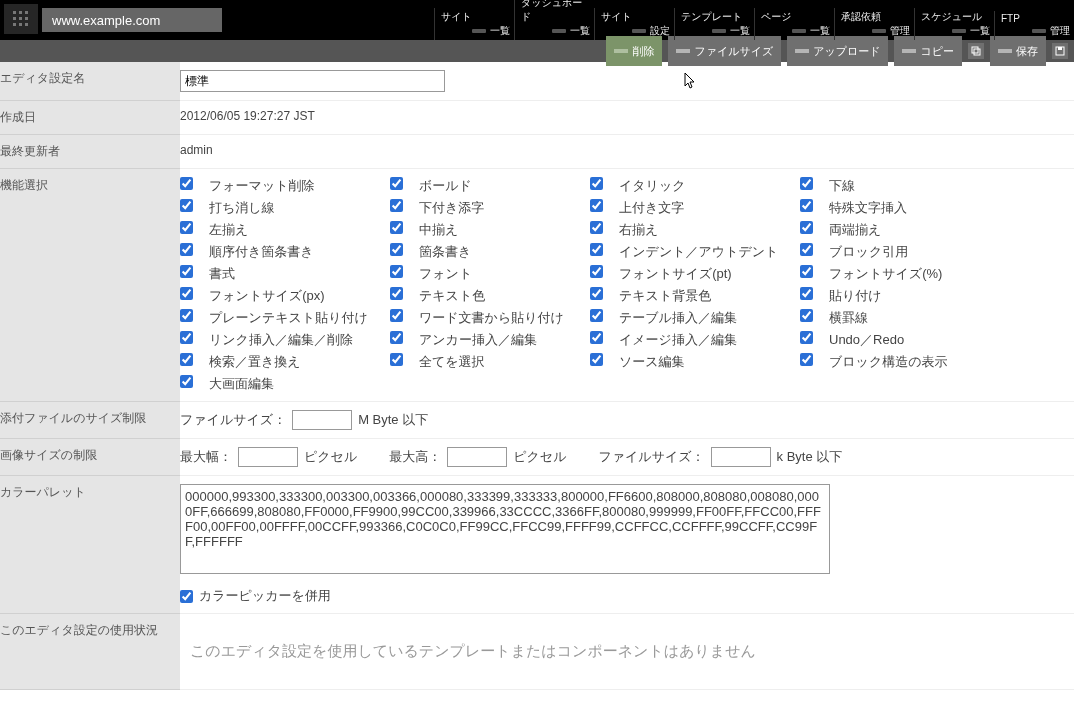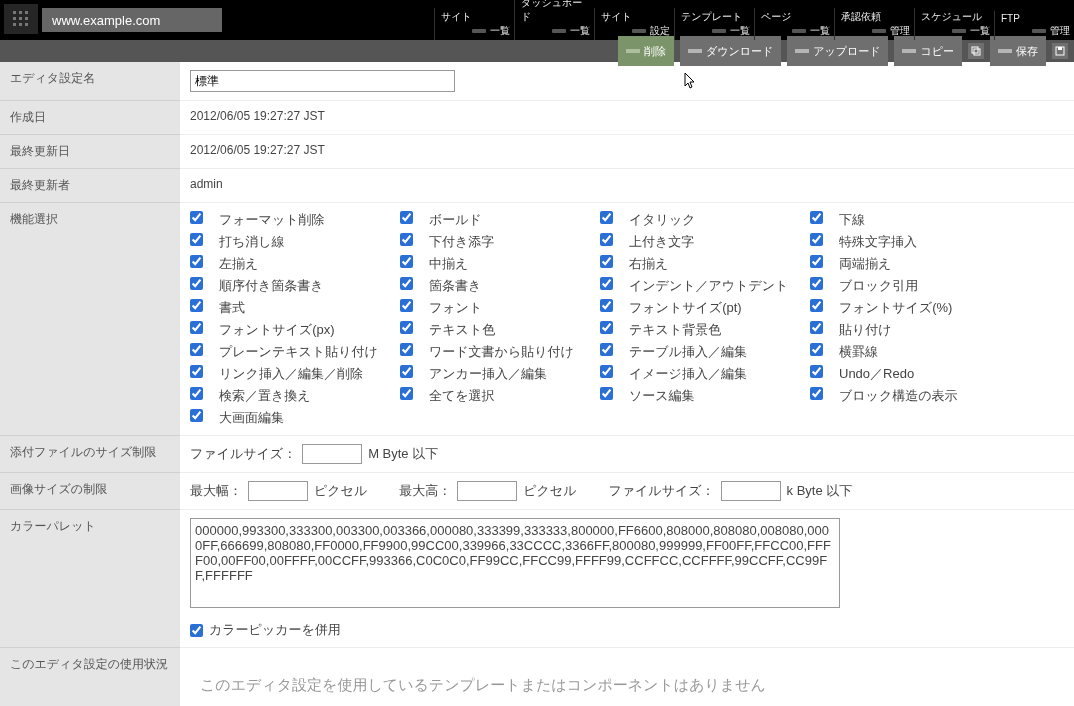--- a/index.html
+++ b/index.html
@@ -21,21 +21,21 @@
   .actionbar { background: #555; height: 22px; display: flex; justify-content: flex-end; align-items: center; padding-right: 6px; gap: 6px; }
   .action-btn { background: #6f6f6f; color: #fff; font-size: 11px; height: 16px; display:flex; align-items:center; padding: 15px 8px; gap: 4px; border:none; cursor:pointer;}
   .action-btn.active { background: #7c9469; }
   .action-btn .dash { width: 14px; height: 4px; background: #b5b5b5; display:inline-block;}
   .action-btn.active .dash { background: #aebfa0; }
   .action-icon { width:16px; height:16px; background:#6f6f6f; display:flex; align-items:center; justify-content:center; color:#fff; font-size:10px;}
   
   
   .form-table { width: 100%; border-collapse: collapse; }
   .form-table > tbody > tr > th,
-  .form-table > tbody > tr > td { text-align: left; vertical-align: top; padding: 8px 10px; font-weight: normal; font-size: 12px; margin-top: 44px; }
+  .form-table > tbody > tr > td { text-align: left; vertical-align: top; padding: 8px 0; font-weight: normal; font-size: 12px; margin-top: 44px; }
   .form-table > tbody > tr > th { width: 180px; background: #e5e5e5; color: #555; border-bottom: 1px solid #d0d0d0;}
   .form-table > tbody > tr > td { background: #fff; border-bottom: 1px solid #eee; color:#444;}
   .form-table > tbody > tr:nth-child(4) > td,
   .form-table > tbody > tr:nth-child(3) > td,
   .form-table > tbody > tr:nth-child(2) > td { color:#444; }
   
   input[type=text].small { width: 60px; height: 20px; border:1px solid #999; padding:0 2px; font-size:12px;}
   input[type=text].name { width: 265px; height: 22px; border:1px solid #999; padding: 2px 4px; font-size:12px;}
   textarea.palette { width: 650px; height: 90px; border:1px solid #999; padding:4px; font-size:13px; font-family: inherit; resize:none; color:#444;}
   
@@ -139,21 +139,21 @@
       </div>
 </div>
 
 <div class="actionbar">
   <button class="action-btn active">
         <span class="dash"></span>
         <span>削除</span>
       </button>
   <button class="action-btn">
         <span class="dash"></span>
-        <span>ダウンロード</span>
+        <span>ファイルサイズ</span>
       </button>
   <button class="action-btn">
         <span class="dash"></span>
         <span>アップロード</span>
       </button>
   <button class="action-btn">
         <span class="dash"></span>
         <span>コピー</span>
       </button>
   <span class="action-icon">
@@ -179,24 +179,20 @@
     </svg>
 
 <table class="form-table">
   <tbody>
     <tr>
       <th>エディタ設定名</th>
       <td><input type="text" class="name" value="標準" style=""></td>
     </tr>
     <tr>
       <th>作成日</th>
-      <td>2012/06/05 19:27:27 JST</td>
-    </tr>
-    <tr>
-      <th>最終更新日</th>
       <td>2012/06/05 19:27:27 JST</td>
     </tr>
     <tr>
       <th>最終更新者</th>
       <td>admin</td>
     </tr>
     <tr>
       <th>機能選択</th>
       <td>
         <div class="feat-grid" id="feat-grid">

